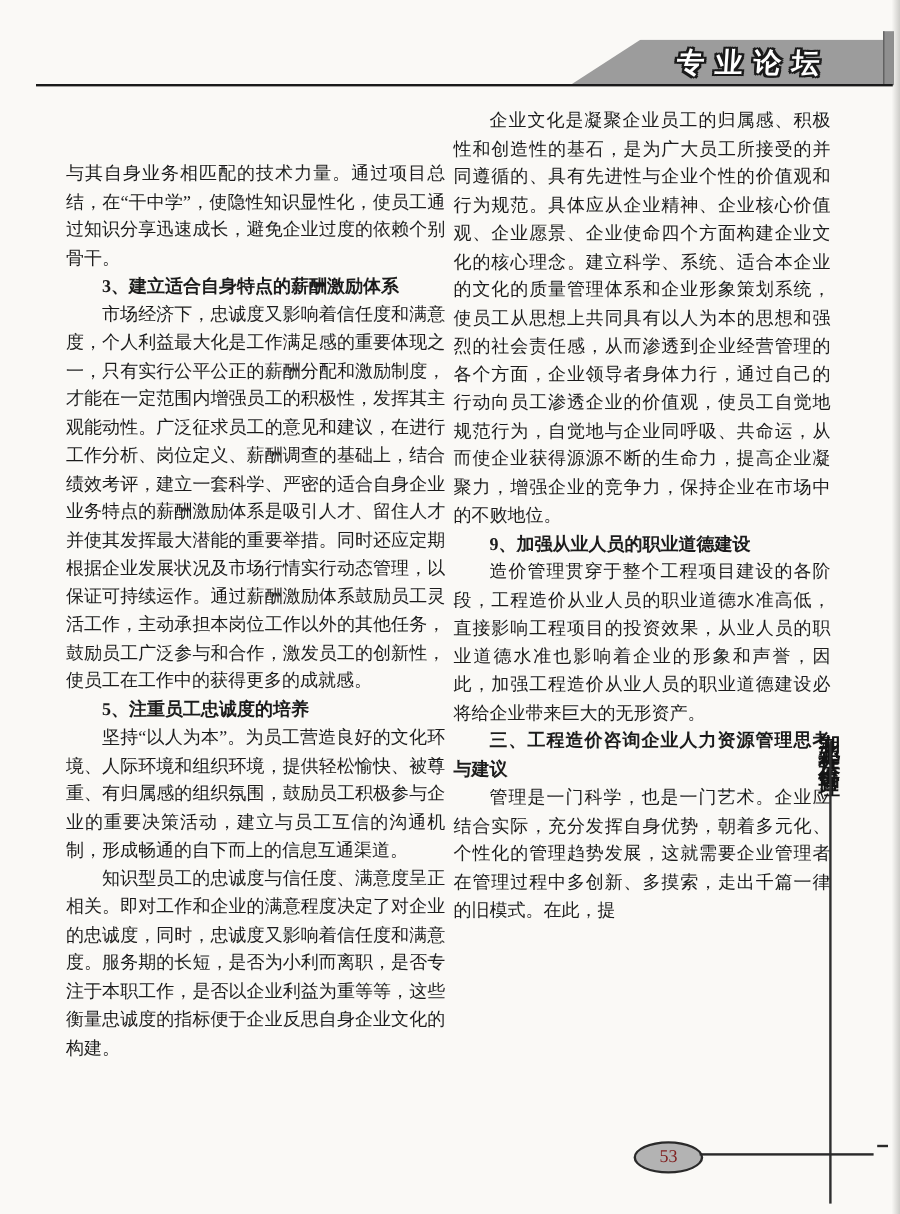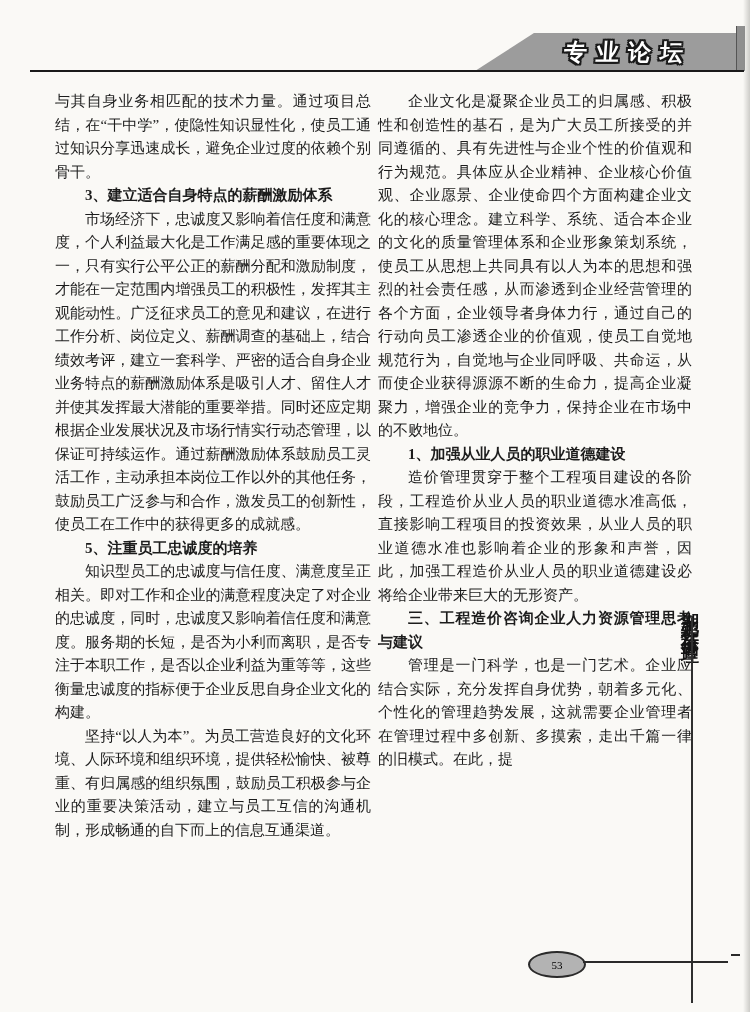--- a/index.html
+++ b/index.html
@@ -40,21 +40,21 @@
   }
   
   .col{
     position:absolute;top:90px;
     font-size:15px;line-height:23.5px;
     text-align:justify;text-justify:inter-ideograph;
   }
   .col-left{left:55px;width:316px;}
   .col-right{left:378px;width:314px;}
   .col p{margin:0;text-indent:2em;}
-  .col p.noindent{text-indent:0;}
+  .col p.noindent{text-indent:0;margin-top:44px;}
   .col p.heading{font-weight:bold;}
   
   .vertical-rule{
     position:absolute;left:691px;top:618px;width:2px;height:385px;
     background:#2f2f2f;
   }
   .vertical-title{
     position:absolute;left:678px;top:597px;
     writing-mode:vertical-rl;
     font-family:"DejaVu Serif", serif;
@@ -74,46 +74,46 @@
     position:absolute;left:731px;top:954px;width:9px;height:2px;
     background:#2a2a2a;
   }
   .page-number-ellipse{
     position:absolute;left:528px;top:951px;width:58px;height:27px;
     background:#b3b3b3;border:2px solid #2a2a2a;border-radius:50%;
     display:flex;align-items:center;justify-content:center;
     box-sizing:border-box;
   }
   .page-number{
-    font-size:11px;color:#000000;font-family:"Liberation Serif", serif;
+    font-size:15px;color:#7f1d1d;font-family:"Liberation Serif", serif;
   }
 </style>
 </head>
 <body>
 
 <div class="page">
 
   <div class="banner">
     <span class="banner-title">专业论坛</span>
   </div>
   <div class="banner-notch"></div>
   <div class="header-rule"></div>
 
   <div class="col col-left">
       <p class="noindent">与其自身业务相匹配的技术力量。通过项目总结，在“干中学”，使隐性知识显性化，使员工通过知识分享迅速成长，避免企业过度的依赖个别骨干。</p>
       <p class="heading">3、建立适合自身特点的薪酬激励体系</p>
       <p>市场经济下，忠诚度又影响着信任度和满意度，个人利益最大化是工作满足感的重要体现之一，只有实行公平公正的薪酬分配和激励制度，才能在一定范围内增强员工的积极性，发挥其主观能动性。广泛征求员工的意见和建议，在进行工作分析、岗位定义、薪酬调查的基础上，结合绩效考评，建立一套科学、严密的适合自身企业业务特点的薪酬激励体系是吸引人才、留住人才并使其发挥最大潜能的重要举措。同时还应定期根据企业发展状况及市场行情实行动态管理，以保证可持续运作。通过薪酬激励体系鼓励员工灵活工作，主动承担本岗位工作以外的其他任务，鼓励员工广泛参与和合作，激发员工的创新性，使员工在工作中的获得更多的成就感。</p>
       <p class="heading">5、注重员工忠诚度的培养</p>
+      <p>坚持“以人为本”。为员工营造良好的文化环境、人际环境和组织环境，提供轻松愉快、被尊重、有归属感的组织氛围，鼓励员工积极参与企业的重要决策活动，建立与员工互信的沟通机制，形成畅通的自下而上的信息互通渠道。</p>
       <p>知识型员工的忠诚度与信任度、满意度呈正相关。即对工作和企业的满意程度决定了对企业的忠诚度，同时，忠诚度又影响着信任度和满意度。服务期的长短，是否为小利而离职，是否专注于本职工作，是否以企业利益为重等等，这些衡量忠诚度的指标便于企业反思自身企业文化的构建。</p>
-      <p>坚持“以人为本”。为员工营造良好的文化环境、人际环境和组织环境，提供轻松愉快、被尊重、有归属感的组织氛围，鼓励员工积极参与企业的重要决策活动，建立与员工互信的沟通机制，形成畅通的自下而上的信息互通渠道。</p>
     </div>
 
   <div class="col col-right">
       <p>企业文化是凝聚企业员工的归属感、积极性和创造性的基石，是为广大员工所接受的并同遵循的、具有先进性与企业个性的价值观和行为规范。具体应从企业精神、企业核心价值观、企业愿景、企业使命四个方面构建企业文化的核心理念。建立科学、系统、适合本企业的文化的质量管理体系和企业形象策划系统，使员工从思想上共同具有以人为本的思想和强烈的社会责任感，从而渗透到企业经营管理的各个方面，企业领导者身体力行，通过自己的行动向员工渗透企业的价值观，使员工自觉地规范行为，自觉地与企业同呼吸、共命运，从而使企业获得源源不断的生命力，提高企业凝聚力，增强企业的竞争力，保持企业在市场中的不败地位。</p>
-      <p class="heading">1、加强从业人员的职业道德建设</p>
+      <p class="heading">9、加强从业人员的职业道德建设</p>
       <p>造价管理贯穿于整个工程项目建设的各阶段，工程造价从业人员的职业道德水准高低，直接影响工程项目的投资效果，从业人员的职业道德水准也影响着企业的形象和声誉，因此，加强工程造价从业人员的职业道德建设必将给企业带来巨大的无形资产。</p>
       <p class="heading">三、工程造价咨询企业人力资源管理思考与建议</p>
       <p>管理是一门科学，也是一门艺术。企业应结合实际，充分发挥自身优势，朝着多元化、个性化的管理趋势发展，这就需要企业管理者在管理过程中多创新、多摸索，走出千篇一律的旧模式。在此，提</p>
     </div>
 
   <div class="vertical-title">湖北工程造价管理</div>
   <div class="vertical-rule"></div>
   <div class="edge-shadow"></div>
 
   <div class="page-number-ellipse">

